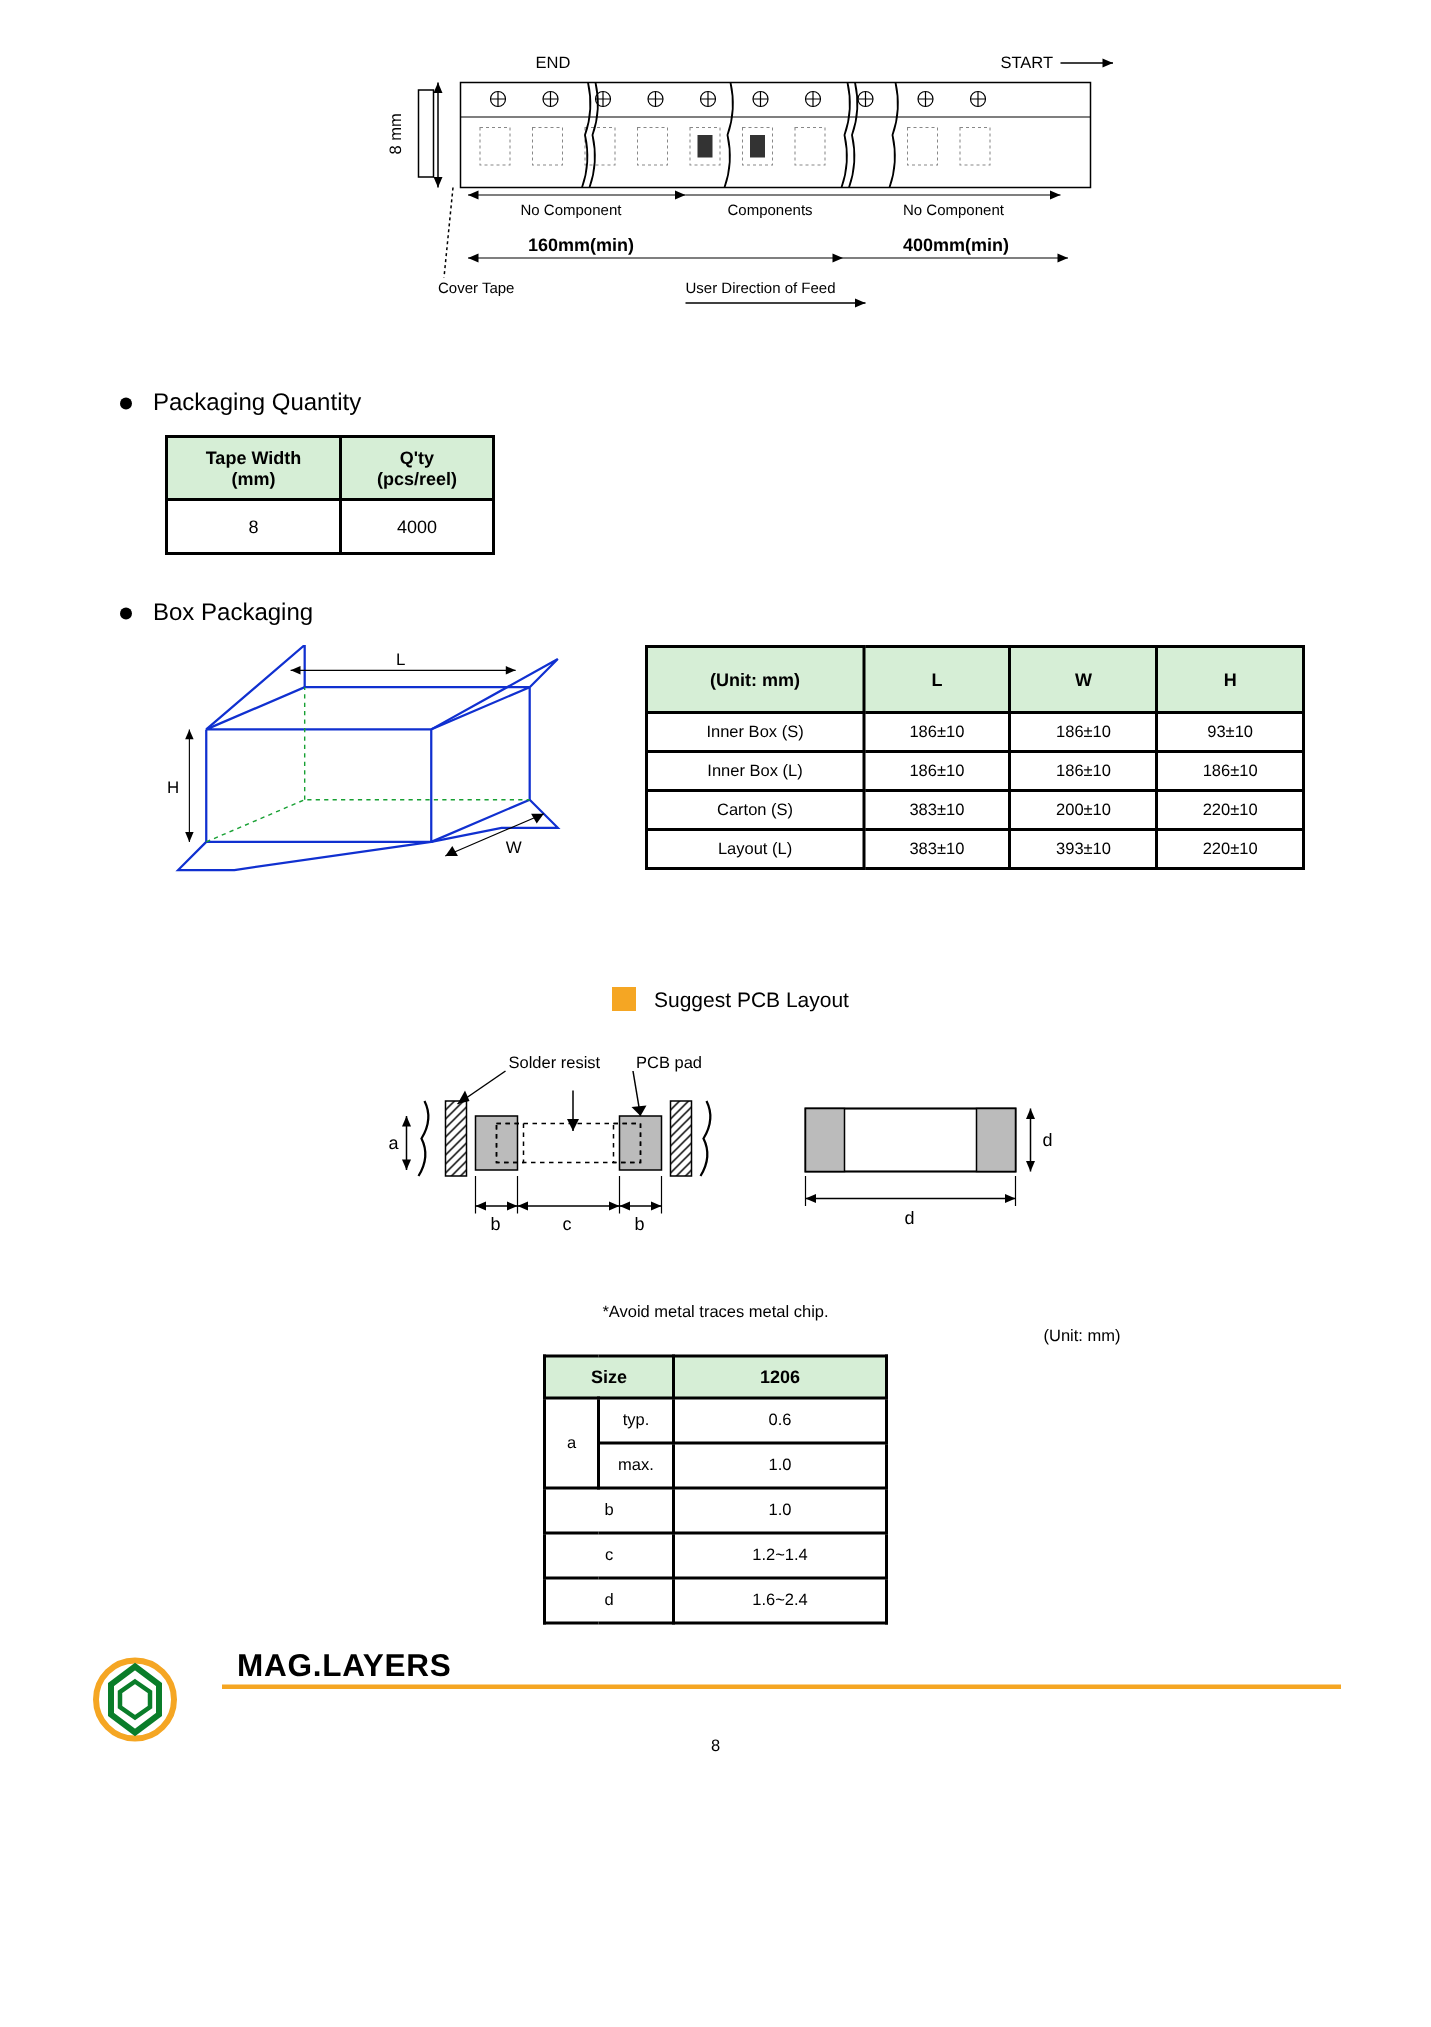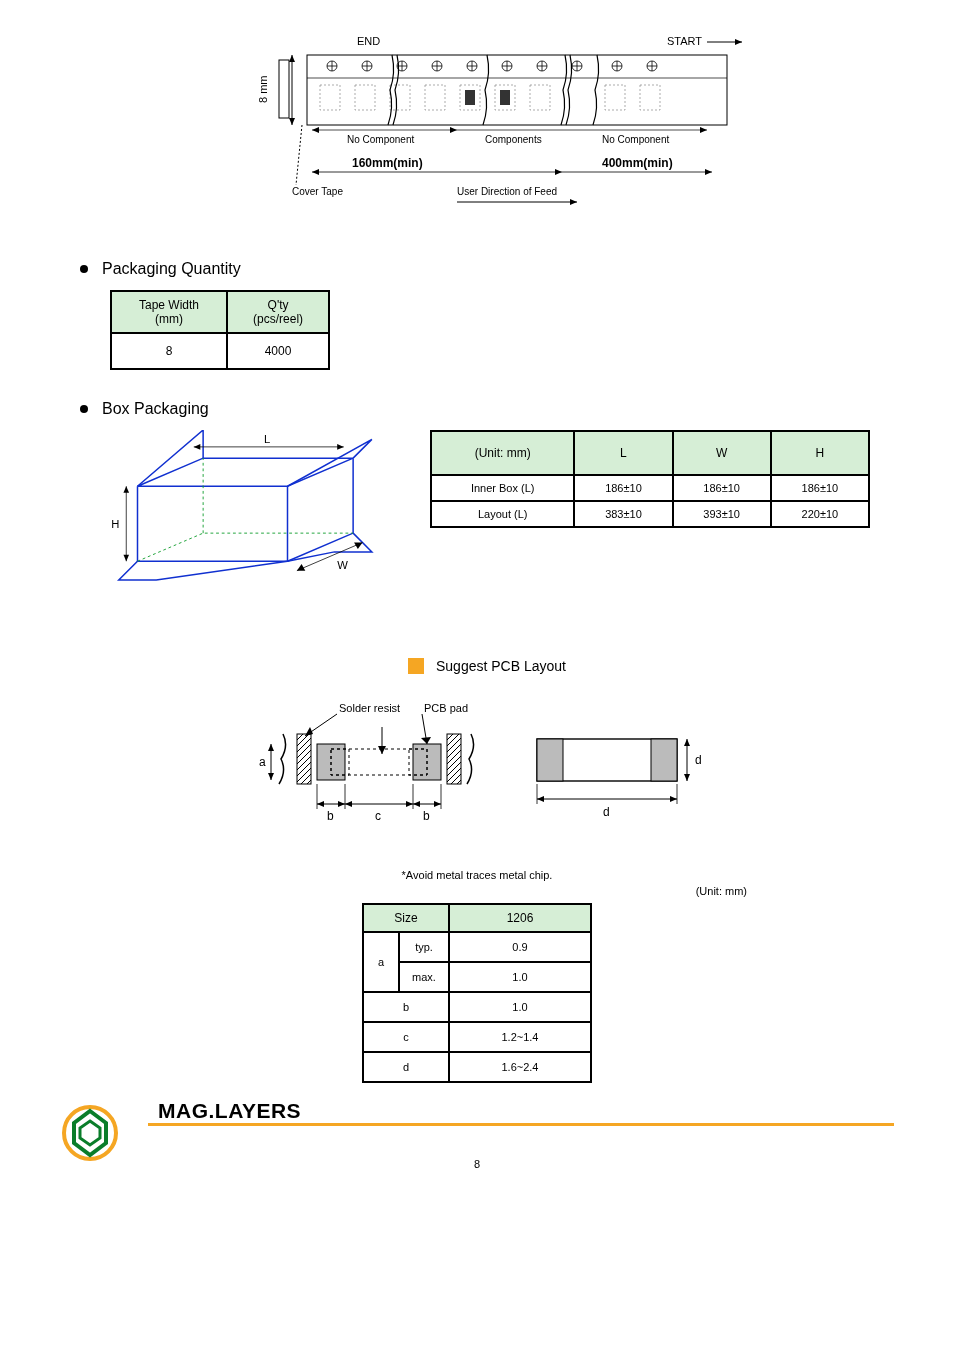--- a/index.html
+++ b/index.html
@@ -37,21 +37,21 @@
     font-size: 12px;
   }
   th, td {
     border: 2px solid #000;
     padding: 6px 10px;
     text-align: center;
     vertical-align: middle;
   }
   th {
     background: #d6eed6;
-    font-weight: normal;
+    font-weight: bold;
     font-size: 12px;
   }
 
   .qty-table { margin-left: 50px; width: 220px; margin-bottom: 30px; }
   .qty-table th, .qty-table td { height: 36px; }
 
   .box-section {
     display: flex;
     align-items: flex-start;
     gap: 30px;
@@ -282,24 +282,36 @@
 
   <table class="box-table">
     <tbody>
         <tr>
       <th>(Unit: mm)</th>
       <th>L</th>
       <th>W</th>
       <th>H</th>
     </tr>
     <tr>
+      <td>Inner Box (S)</td>
+      <td>186±10</td>
+      <td>186±10</td>
+      <td>93±10</td>
+    </tr>
+    <tr>
       <td>Inner Box (L)</td>
       <td>186±10</td>
       <td>186±10</td>
       <td>186±10</td>
+    </tr>
+    <tr>
+      <td>Carton (S)</td>
+      <td>383±10</td>
+      <td>200±10</td>
+      <td>220±10</td>
     </tr>
     <tr>
       <td>Layout (L)</td>
       <td>383±10</td>
       <td>393±10</td>
       <td>220±10</td>
     </tr>
   </tbody>
     </table>
 </div>
@@ -387,21 +399,21 @@
 
 <table class="pcb-table">
   <tbody>
       <tr>
     <th colspan="2">Size</th>
     <th>1206</th>
   </tr>
   <tr>
     <td rowspan="2" style="width:36px">a</td>
     <td style="width:50px">typ.</td>
-    <td>0.9</td>
+    <td>0.6</td>
   </tr>
   <tr>
     <td>max.</td>
     <td>1.0</td>
   </tr>
   <tr>
     <td colspan="2">b</td>
     <td>1.0</td>
   </tr>
   <tr>

